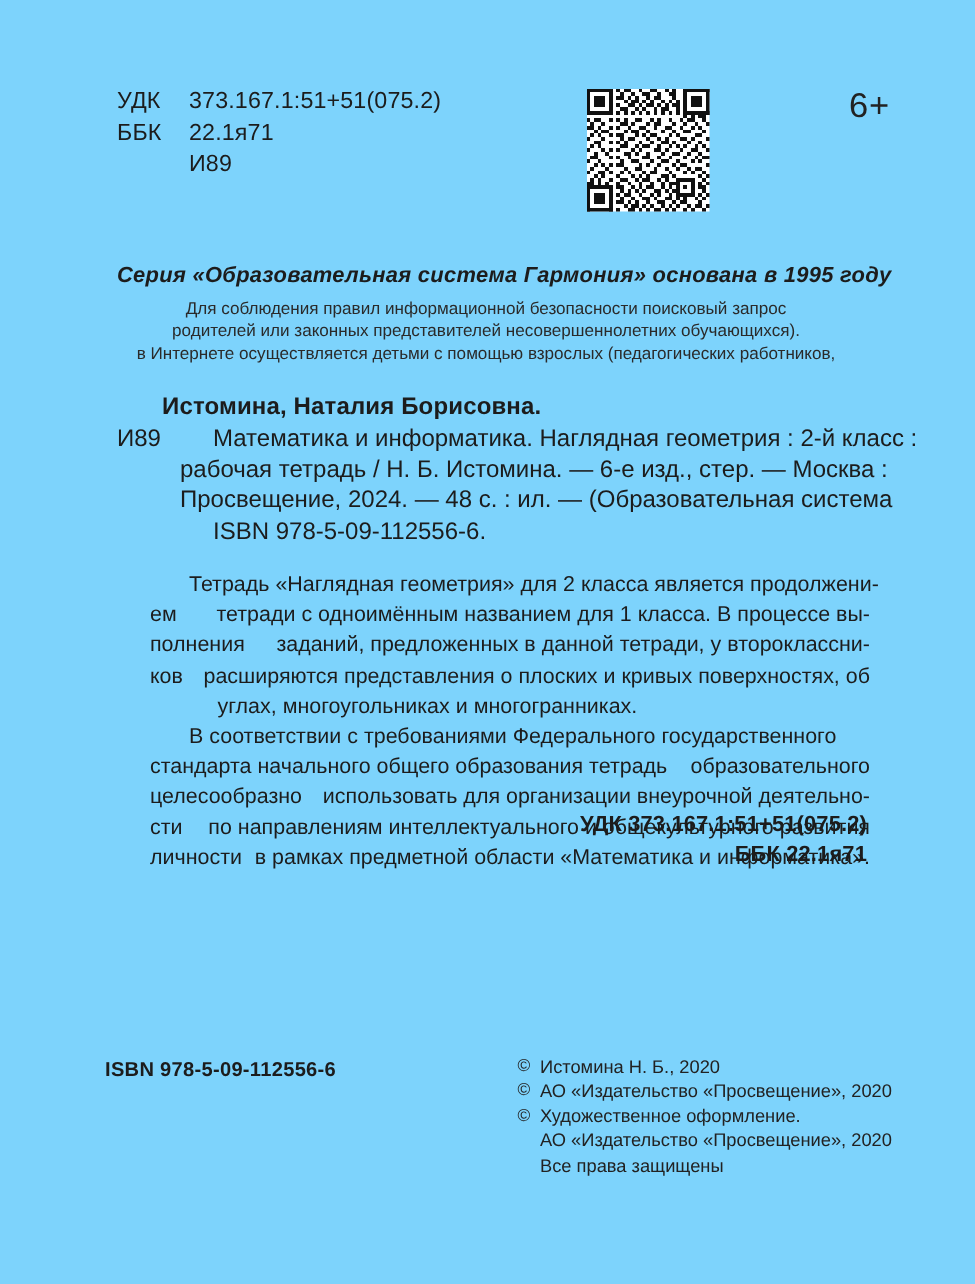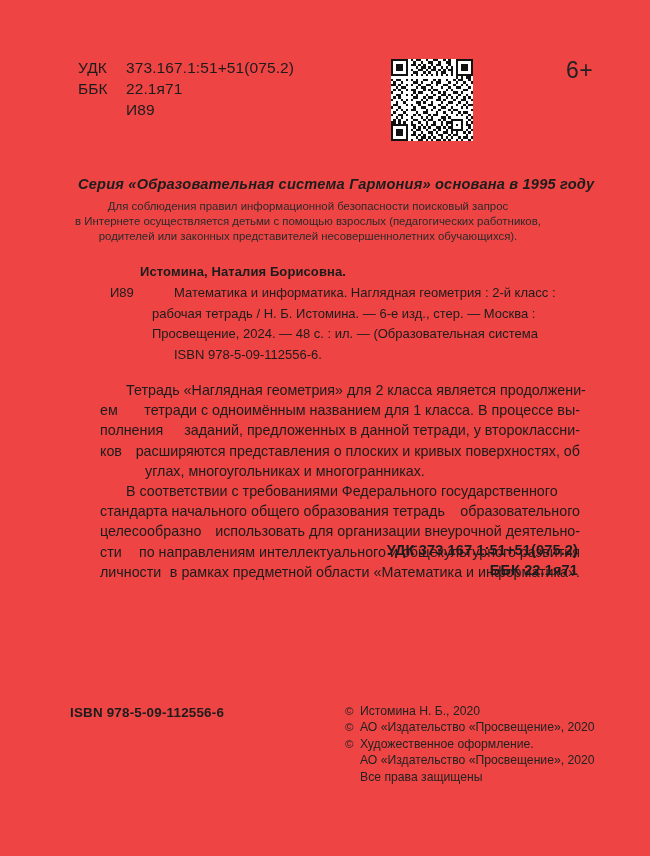--- a/index.html
+++ b/index.html
@@ -11,21 +11,21 @@
     width: 650px;
     height: 856px;
     position: relative;
     font-family: "Liberation Sans", "DejaVu Sans", sans-serif;
     color: #1c1c1c;
     overflow: hidden;
   }
   .page {
     position: absolute;
     inset: 0;
-    background: #ef4444;
+    background: #7dd3fc;
   }
 
   
   .cls-block {
     position: absolute;
     left: 78px;
     top: 57px;
     font-size: 15.5px;
     line-height: 21px;
     letter-spacing: 0.1px;
@@ -69,39 +69,38 @@
     font-size: 14.6px;
     font-style: italic;
     font-weight: bold;
     letter-spacing: 0.2px;
     white-space: nowrap;
   }
 
   
   .info-note {
     position: absolute;
-    left: 44px;
+    left: 60px;
     top: 199px;
     width: 528px;
     text-align: center;
     font-size: 11.4px;
     line-height: 15.2px;
     color: #2a2a2a;
   }
   .info-note div { white-space: nowrap; }
 
   
   .bib {
     position: absolute;
     left: 78px;
     top: 262px;
     width: 502px;
-    font-size: 13px;
+    font-size: 16px;
     line-height: 20.4px;
-    margin-left: 32px;
   }
   .bib-author {
     font-weight: bold;
     margin-left: 30px;
     letter-spacing: 0.1px;
   }
   .bib-body {
     position: relative;
     margin-top: 1px;
   }
@@ -532,22 +531,22 @@
       </g>
     </svg>
   </div>
 
   <div class="age-rating">6+</div>
 
   <div class="series-line">Серия «Образовательная система Гармония» основана в 1995 году</div>
 
   <div class="info-note">
     <div>Для соблюдения правил информационной безопасности поисковый запрос</div>
+    <div>родителей или законных представителей несовершеннолетних обучающихся).</div>
     <div>в Интернете осуществляется детьми с помощью взрослых (педагогических работников,</div>
-    <div>родителей или законных представителей несовершеннолетних обучающихся).</div>
   </div>
 
   <div class="bib">
     <div class="bib-author">Истомина, Наталия Борисовна.</div>
     <div class="bib-body">
       <div class="bib-mark">И89</div>
       <div class="bib-text">
         <div class="l first">Математика и информатика. Наглядная геометрия : 2-й класс :</div>
         <div class="l">рабочая тетрадь / Н. Б. Истомина. — 6-е изд., стер. — Москва :</div>
         <div class="l">Просвещение, 2024. — 48 с. : ил. — (Образовательная система</div>

